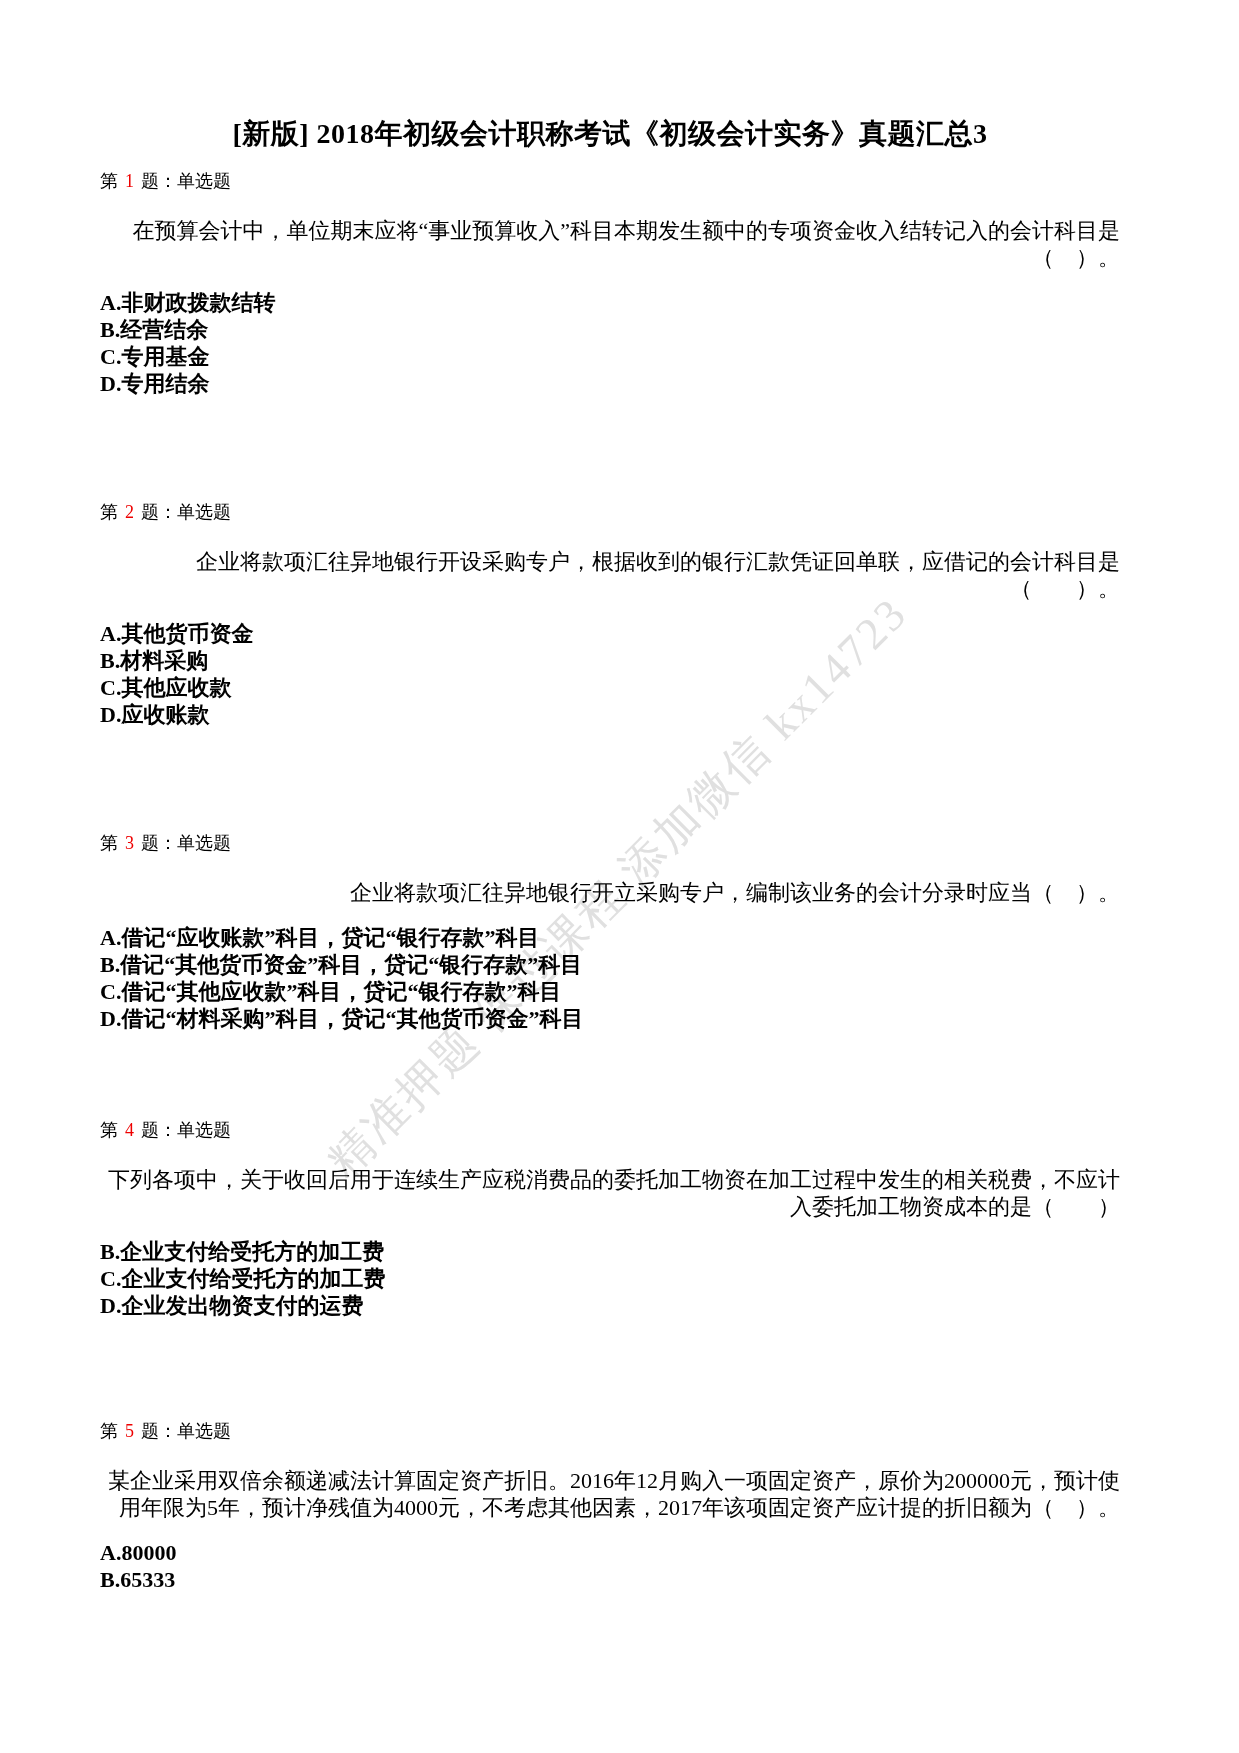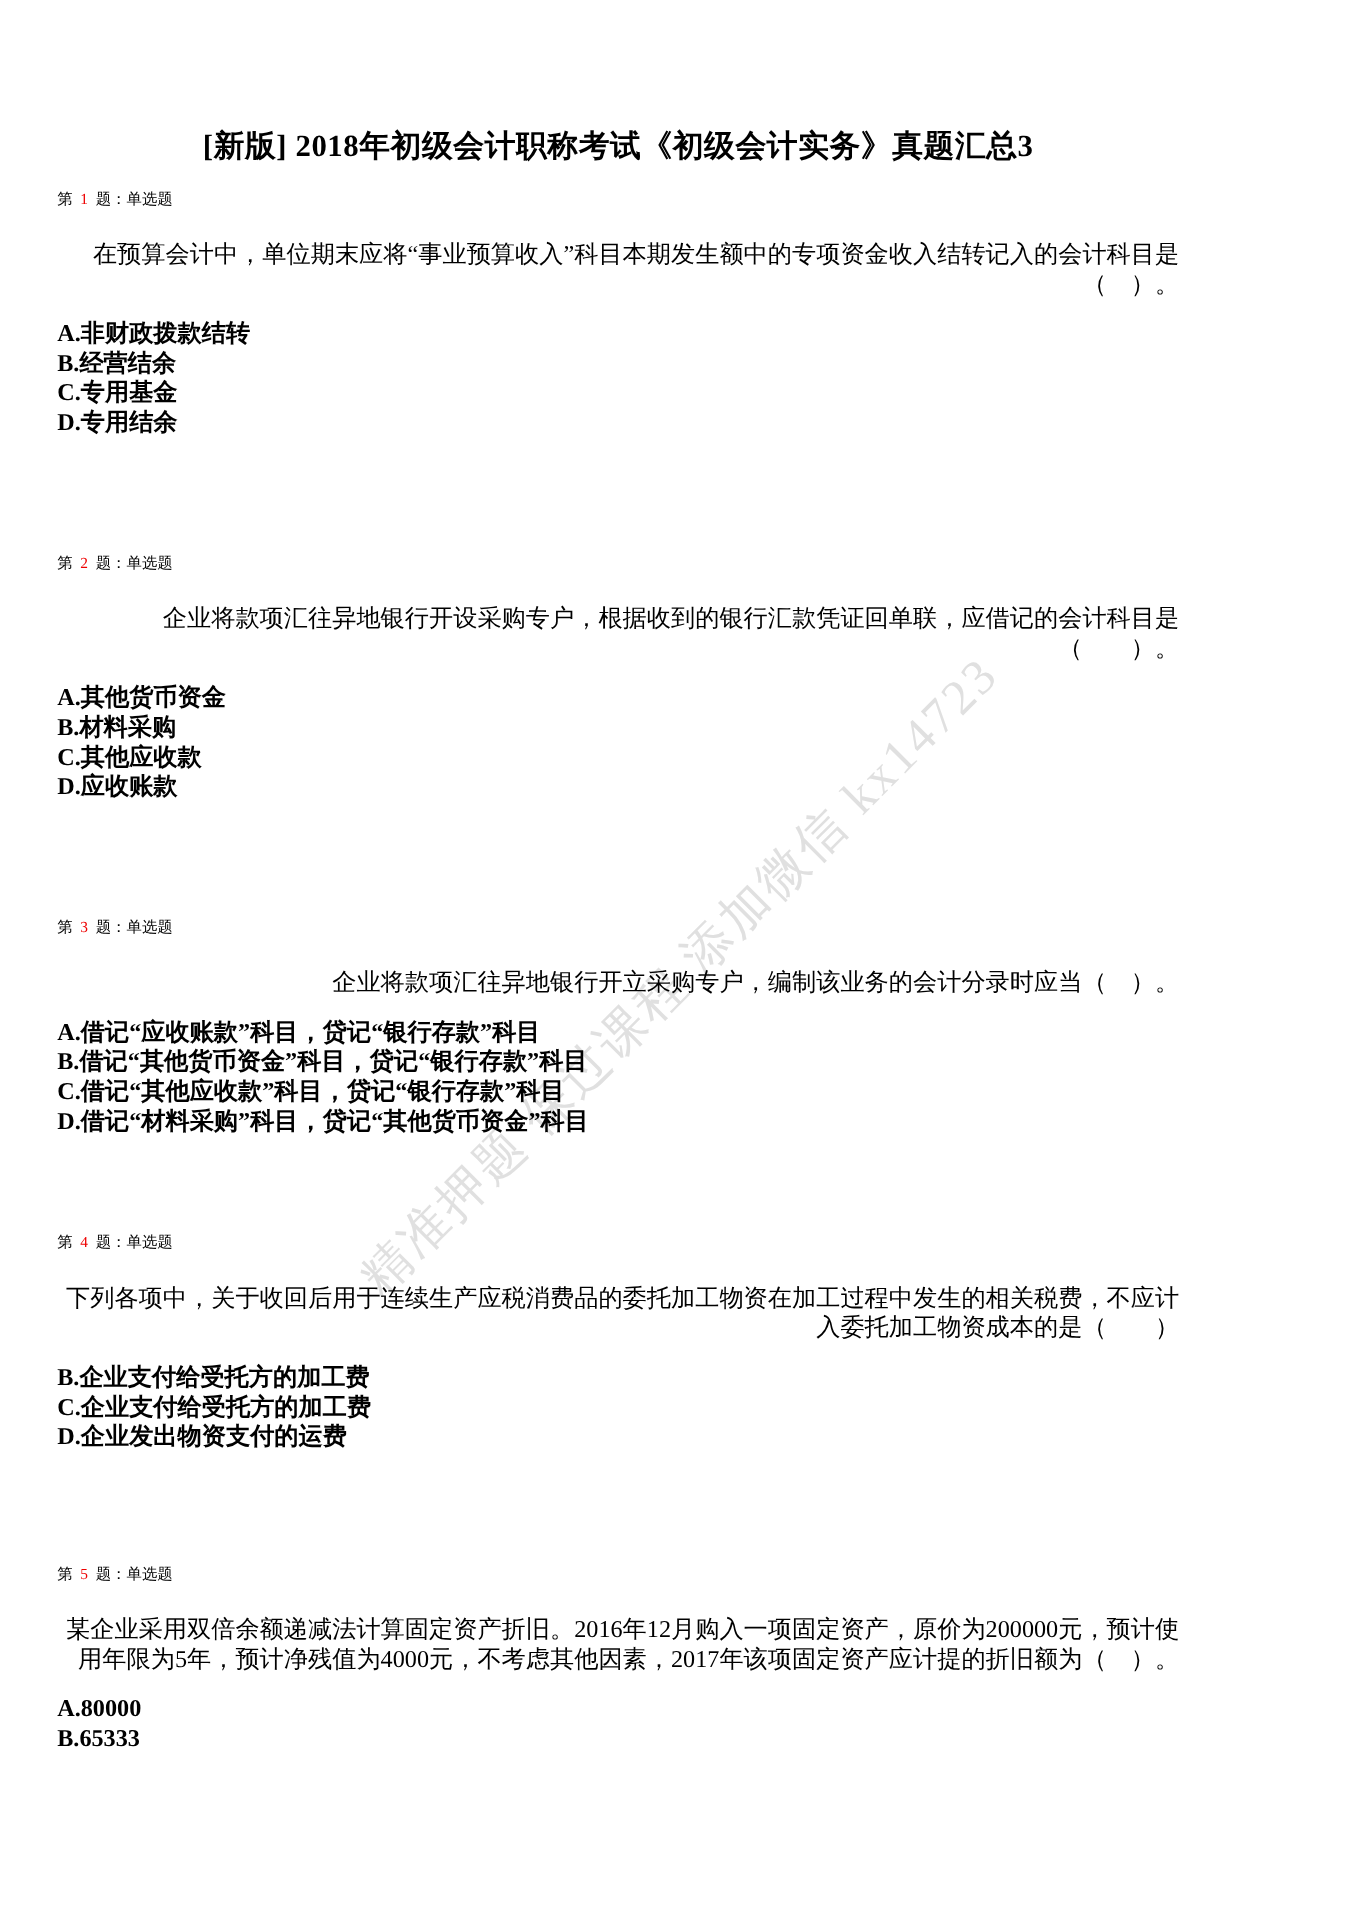--- a/index.html
+++ b/index.html
@@ -25,39 +25,39 @@
     white-space: nowrap;
     letter-spacing: 3px;
     transform: rotate(-45deg);
     transform-origin: center center;
     pointer-events: none;
     user-select: none;
   }
   .content {
     position: relative;
     z-index: 1;
-    padding: 116px 119px 0 52px;
+    padding: 116px 119px 0 100px;
     width: 1020px;
   }
   .doc-title {
     margin: 0 0 16px 0;
     font-size: 28px;
     font-weight: bold;
     line-height: 36px;
     text-align: center;
     letter-spacing: 0.5px;
   }
   .question { margin: 0; }
   .q1, .q2 { margin-bottom: 102px; }
   .q3 { margin-bottom: 85px; }
   .q4 { margin-bottom: 99px; }
   .q5 { margin-bottom: 16px; }
   .q-header {
     margin: 0;
-    font-size: 14px;
+    font-size: 18px;
     font-weight: normal;
     line-height: 27px;
   }
   .q-num {
     color: #ee0000;
     margin: 0 7px;
   }
   .q-body {
     margin: 22px 0 0 0;
     font-size: 22px;

